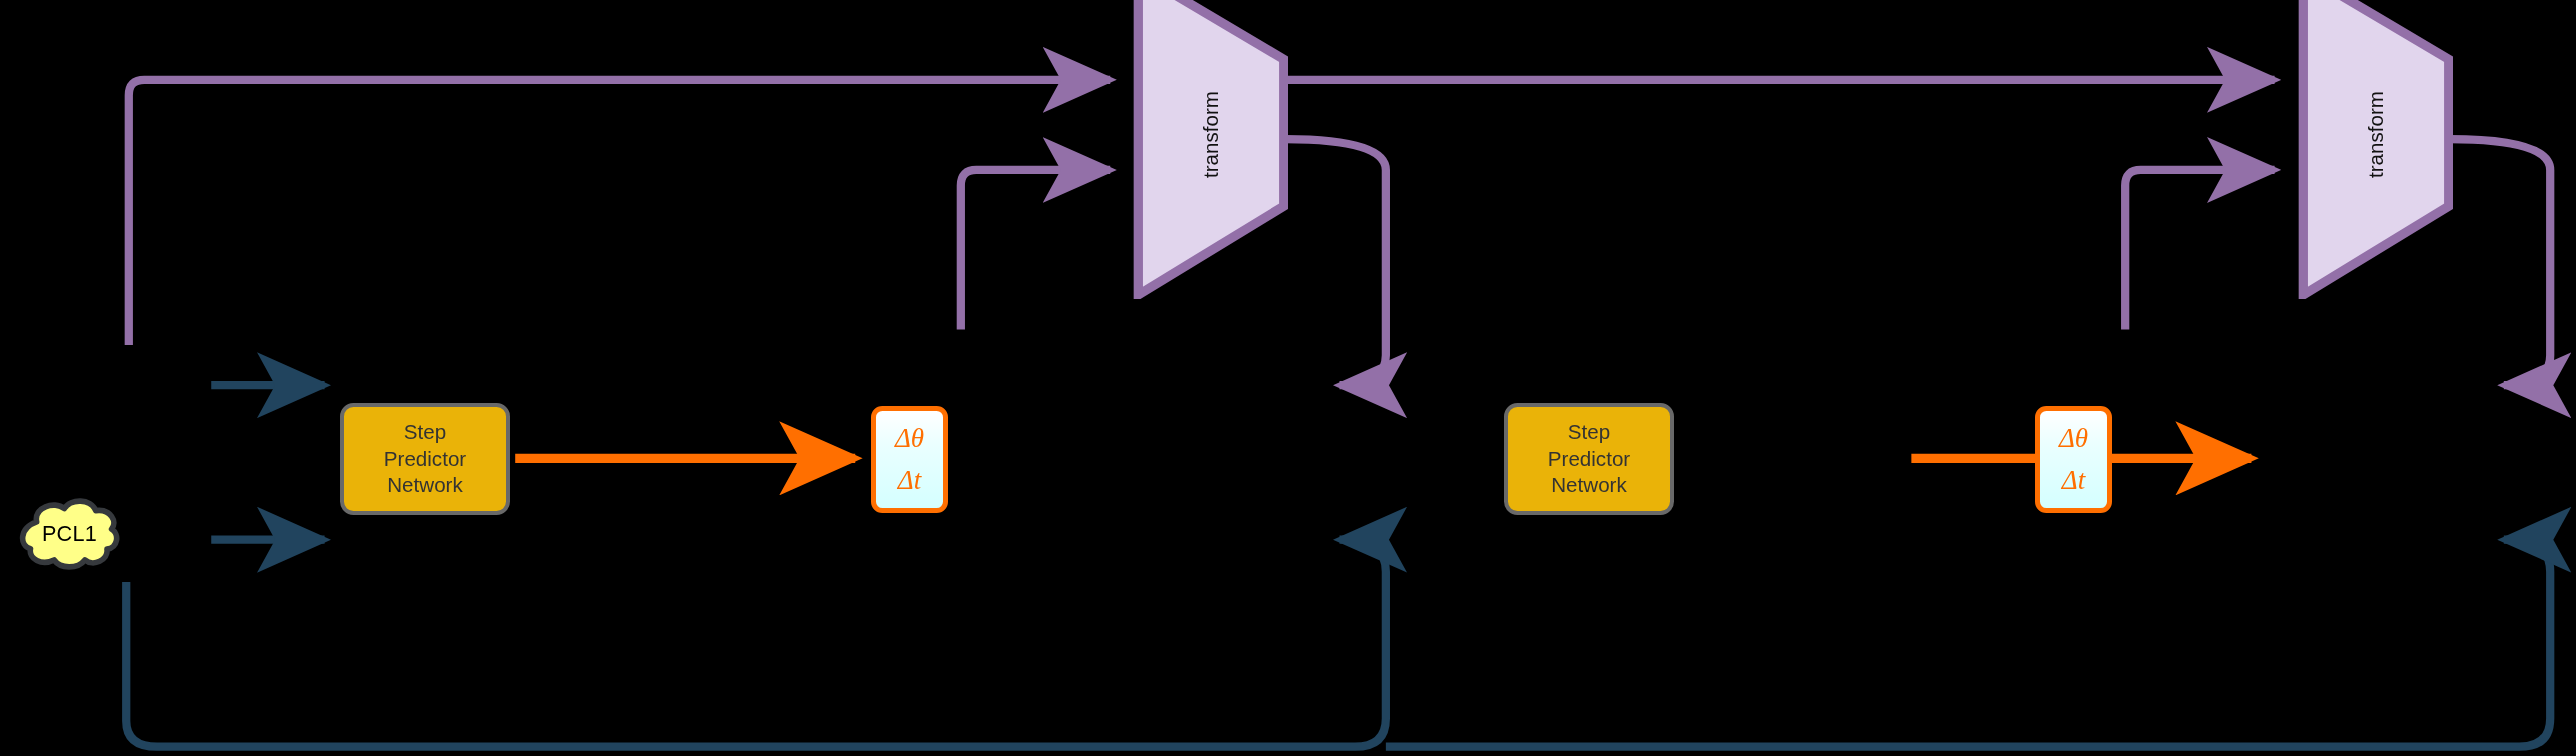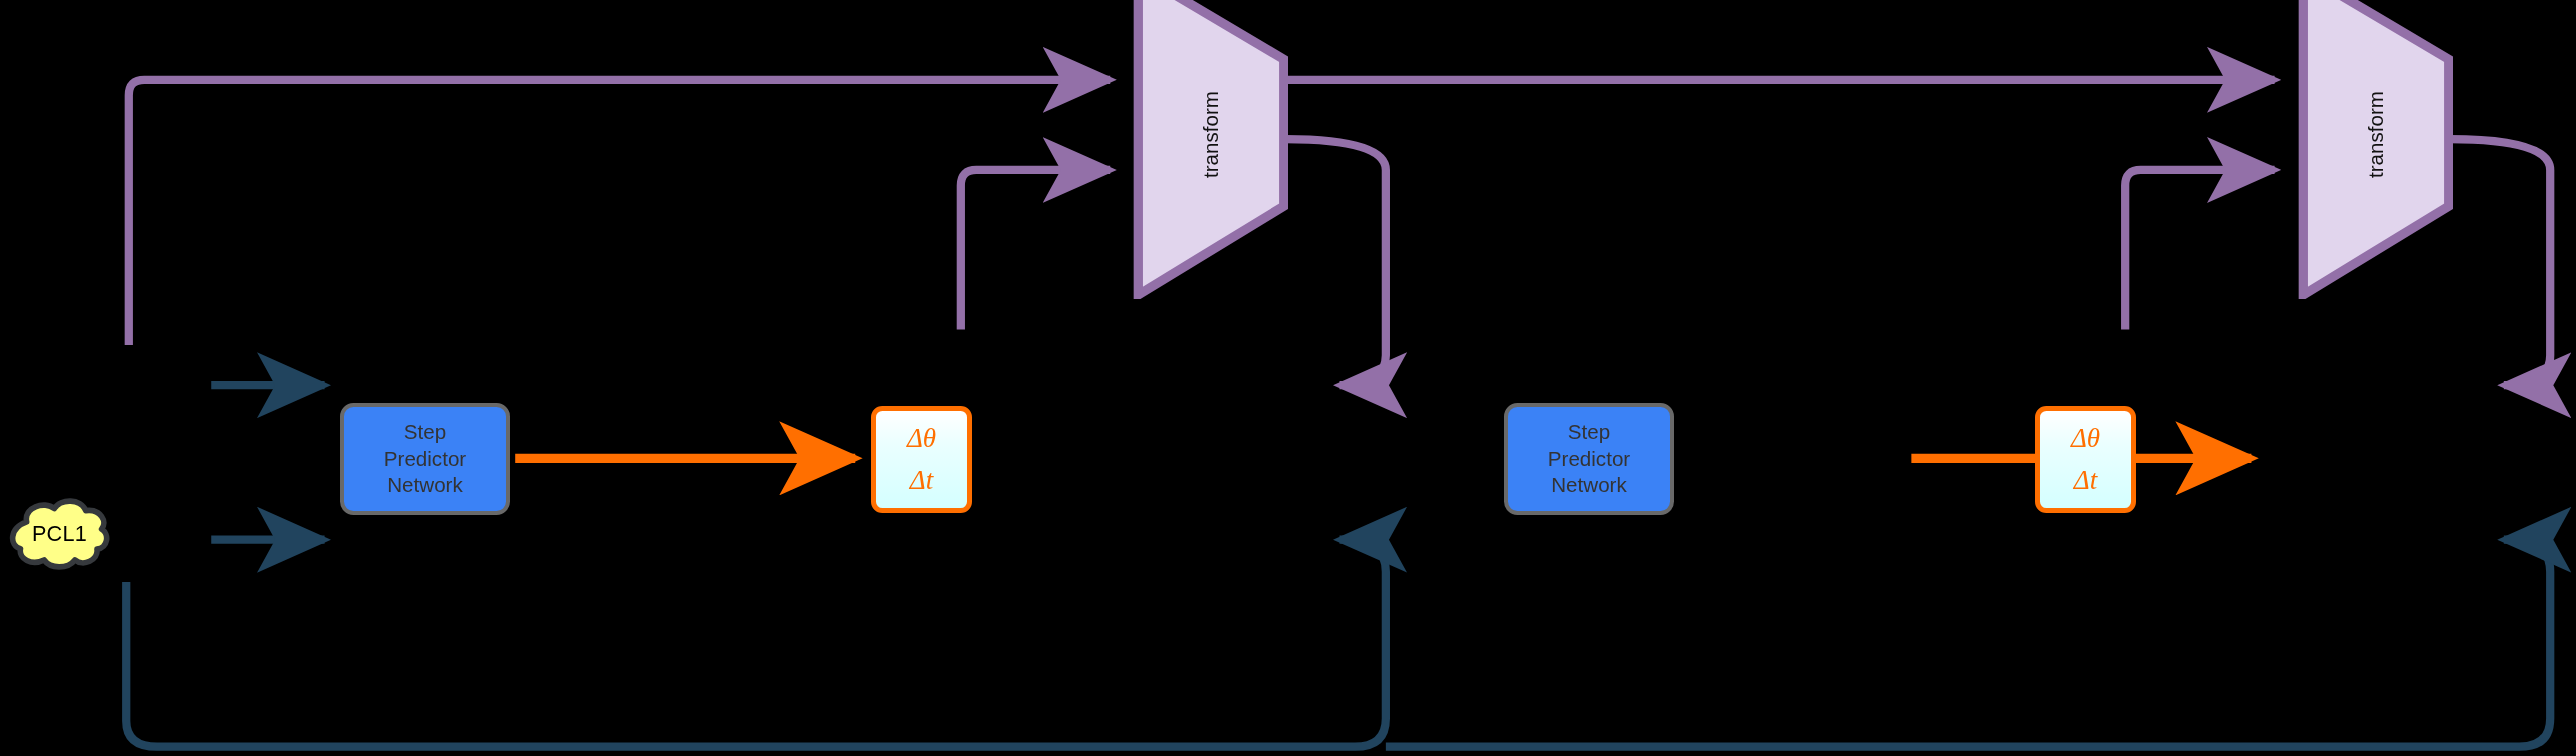--- a/index.html
+++ b/index.html
@@ -10,28 +10,28 @@
 
   
   .cloud{position:absolute;width:113px;height:70px;}
   .cloud svg{position:absolute;left:0;top:0;overflow:visible;}
   .cloud .clabel{position:absolute;left:0;top:0;width:113px;height:70px;
     display:flex;align-items:center;justify-content:center;
     font-size:21.6px;color:#000;letter-spacing:0.3px;}
 
   
   .spn{position:absolute;width:170px;height:112px;
-    background:#3b82f6;border:4.6px solid #696969;border-radius:13.4px;
+    background:#eab308;border:4.6px solid #696969;border-radius:13.4px;
     box-sizing:border-box;display:flex;flex-direction:column;
     align-items:center;justify-content:center;
     font-size:20.6px;color:#333;line-height:1.28;}
   .spn span{display:block;}
 
   
-  .dbox{position:absolute;width:101px;height:107px;
+  .dbox{position:absolute;width:77px;height:107px;
     border:5.7px solid #ff6f00;border-radius:11.3px;box-sizing:border-box;
     background:linear-gradient(180deg,#ffffff 0%,#eaffff 35%,#d4ffff 100%);
     display:flex;flex-direction:column;align-items:center;justify-content:center;
     gap:15.5px;color:#ff6f00;font-family:"Liberation Serif","DejaVu Serif",serif;
     font-style:italic;font-size:27px;}
   .dbox span{display:block;line-height:1;}
 
   
   .tf{position:absolute;width:155px;height:330px;}
   .tf svg{position:absolute;left:0;top:0;}
@@ -84,21 +84,21 @@
       <path d="M 4125,640 L 4125,360 Q 4125,330 4155,330 L 4415,330" stroke="#9370a8" stroke-width="16" marker-end="url(#mPurple)"></path>
 
       <path d="M 4755,270 Q 4950,270 4950,330 L 4950,690 Q 4950,748 4870,748 L 4860,748" stroke="#9370a8" stroke-width="16" marker-end="url(#mPurple)"></path>
 
       <path d="M 2690,1450 L 4890,1450 Q 4950,1450 4950,1395
                L 4950,1110 Q 4950,1048 4875,1048 L 4860,1048" stroke="#21445e" stroke-width="16" marker-end="url(#mTeal)"></path>
     </g>
   </svg>
 
 
-  <div class="cloud" style="left:3px;top:499px;">
+  <div class="cloud" style="left:13px;top:499px;">
     <svg width="113" height="70" viewBox="0 0 220 135">
       <path d="M46,44 C40,16 80,2 100,18 C112,-2 152,-2 161,22
                C190,18 204,44 192,58 C208,68 204,94 183,97
                C186,118 156,132 140,118 C126,136 92,136 80,118
                C56,130 30,116 34,96 C12,90 12,56 46,44 Z" fill="#ffff88" stroke="#36393d" stroke-width="11" stroke-linejoin="round"></path>
     </svg>
     <div class="clabel">PCL1</div>
   </div>
 
   <div class="spn" style="left:340px;top:403px;">

